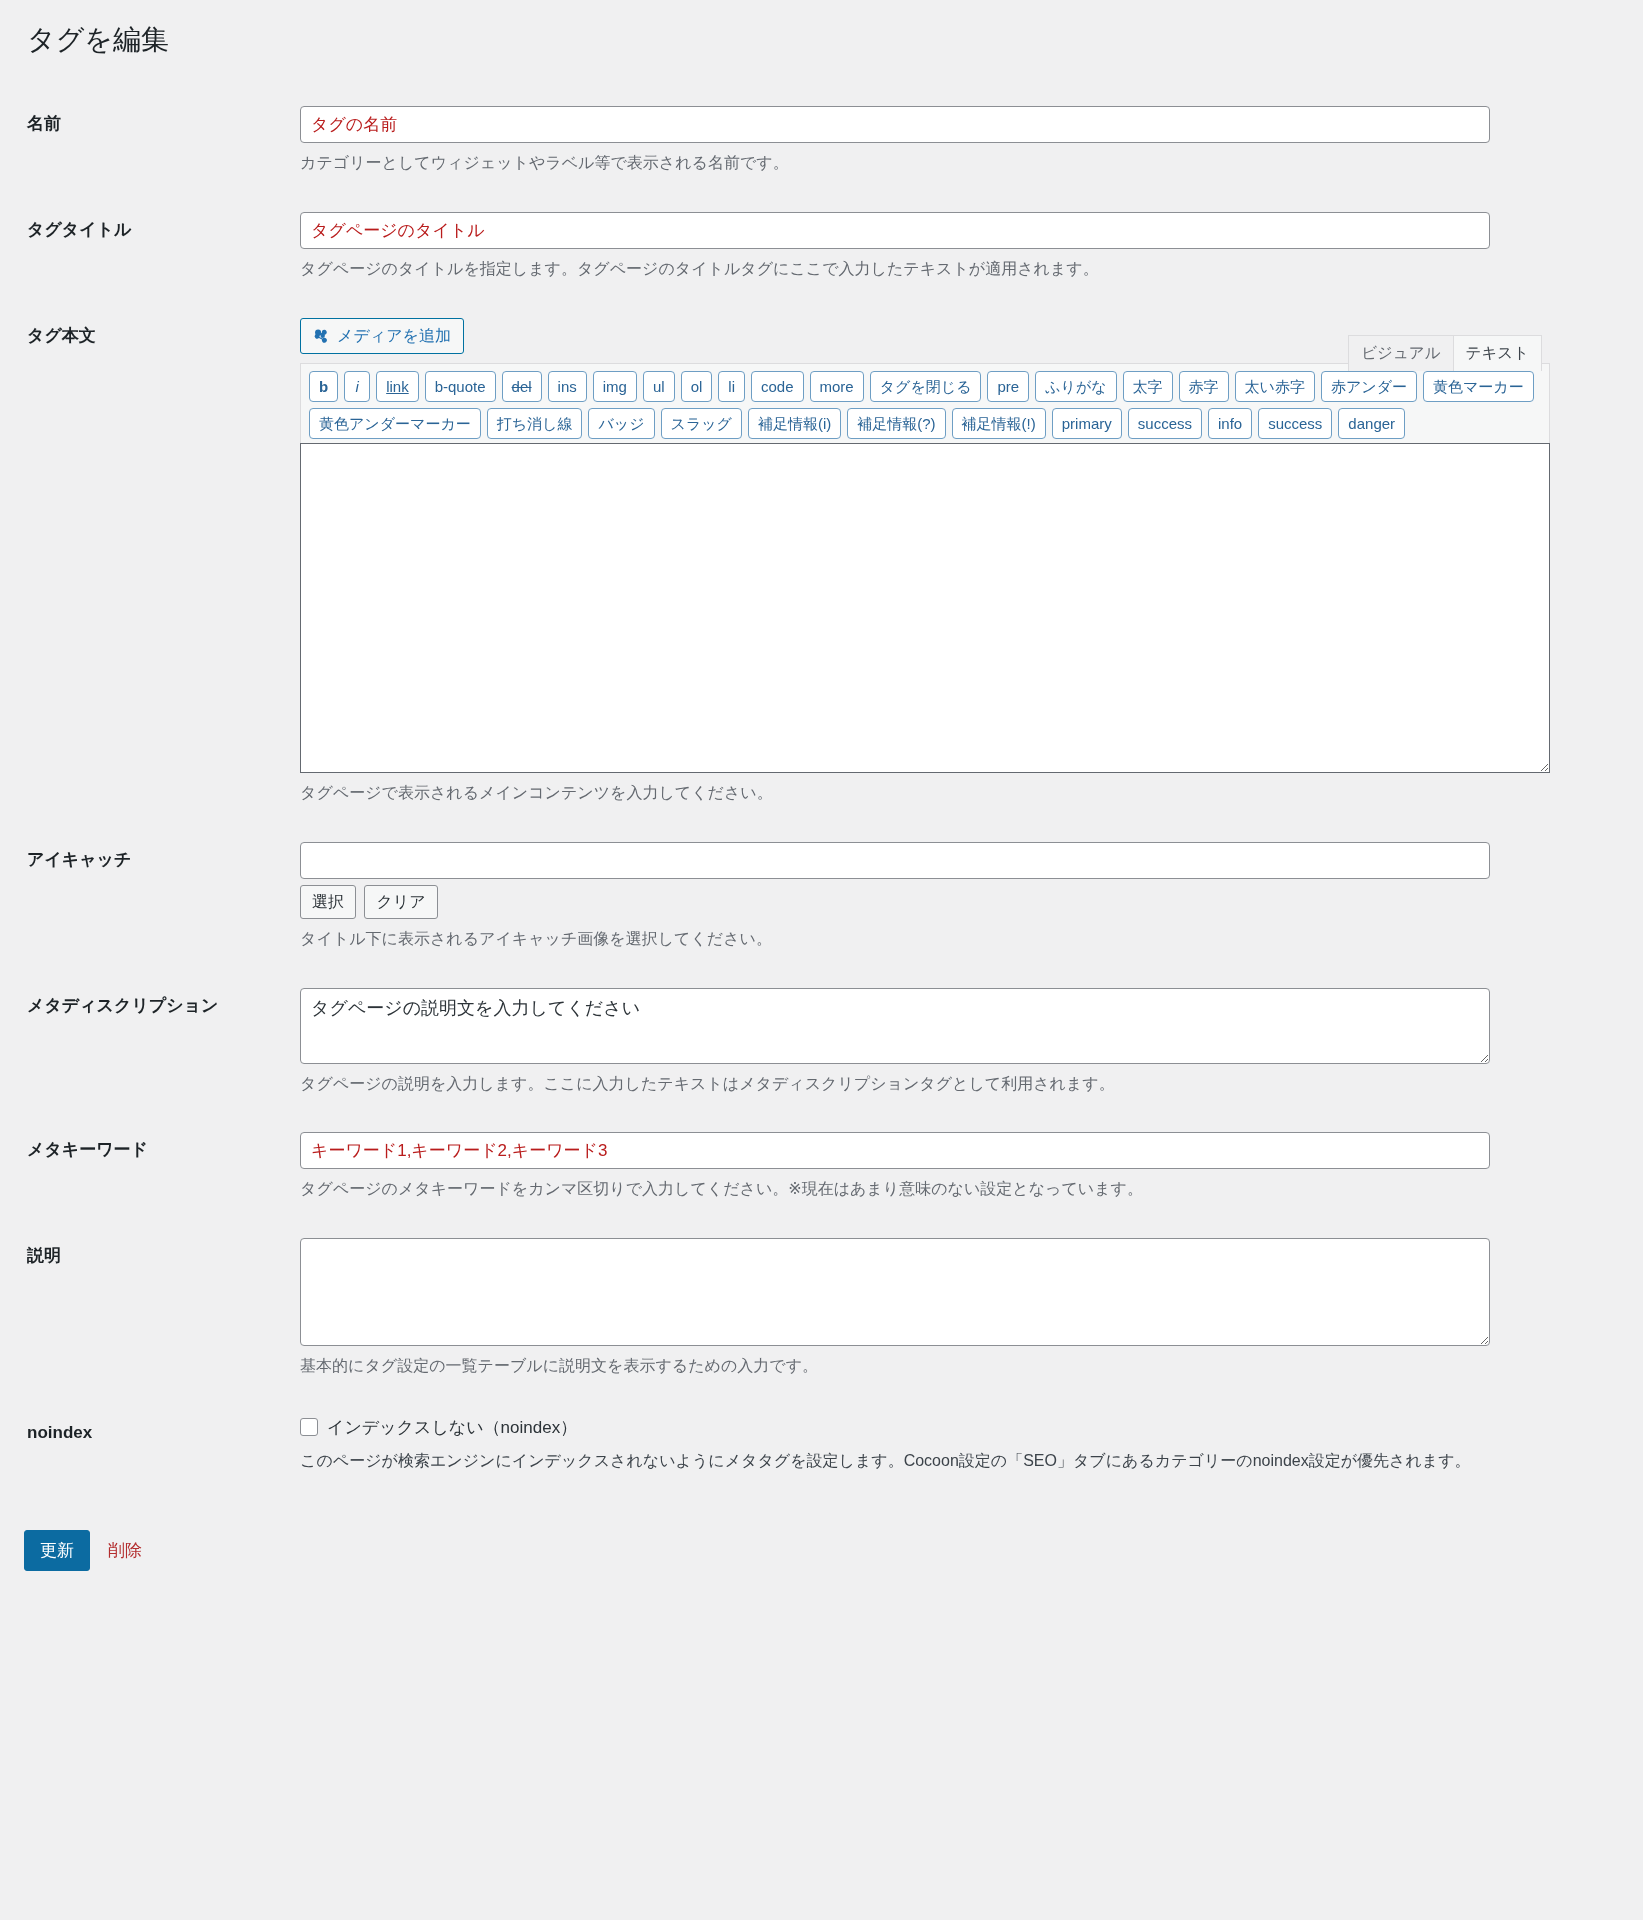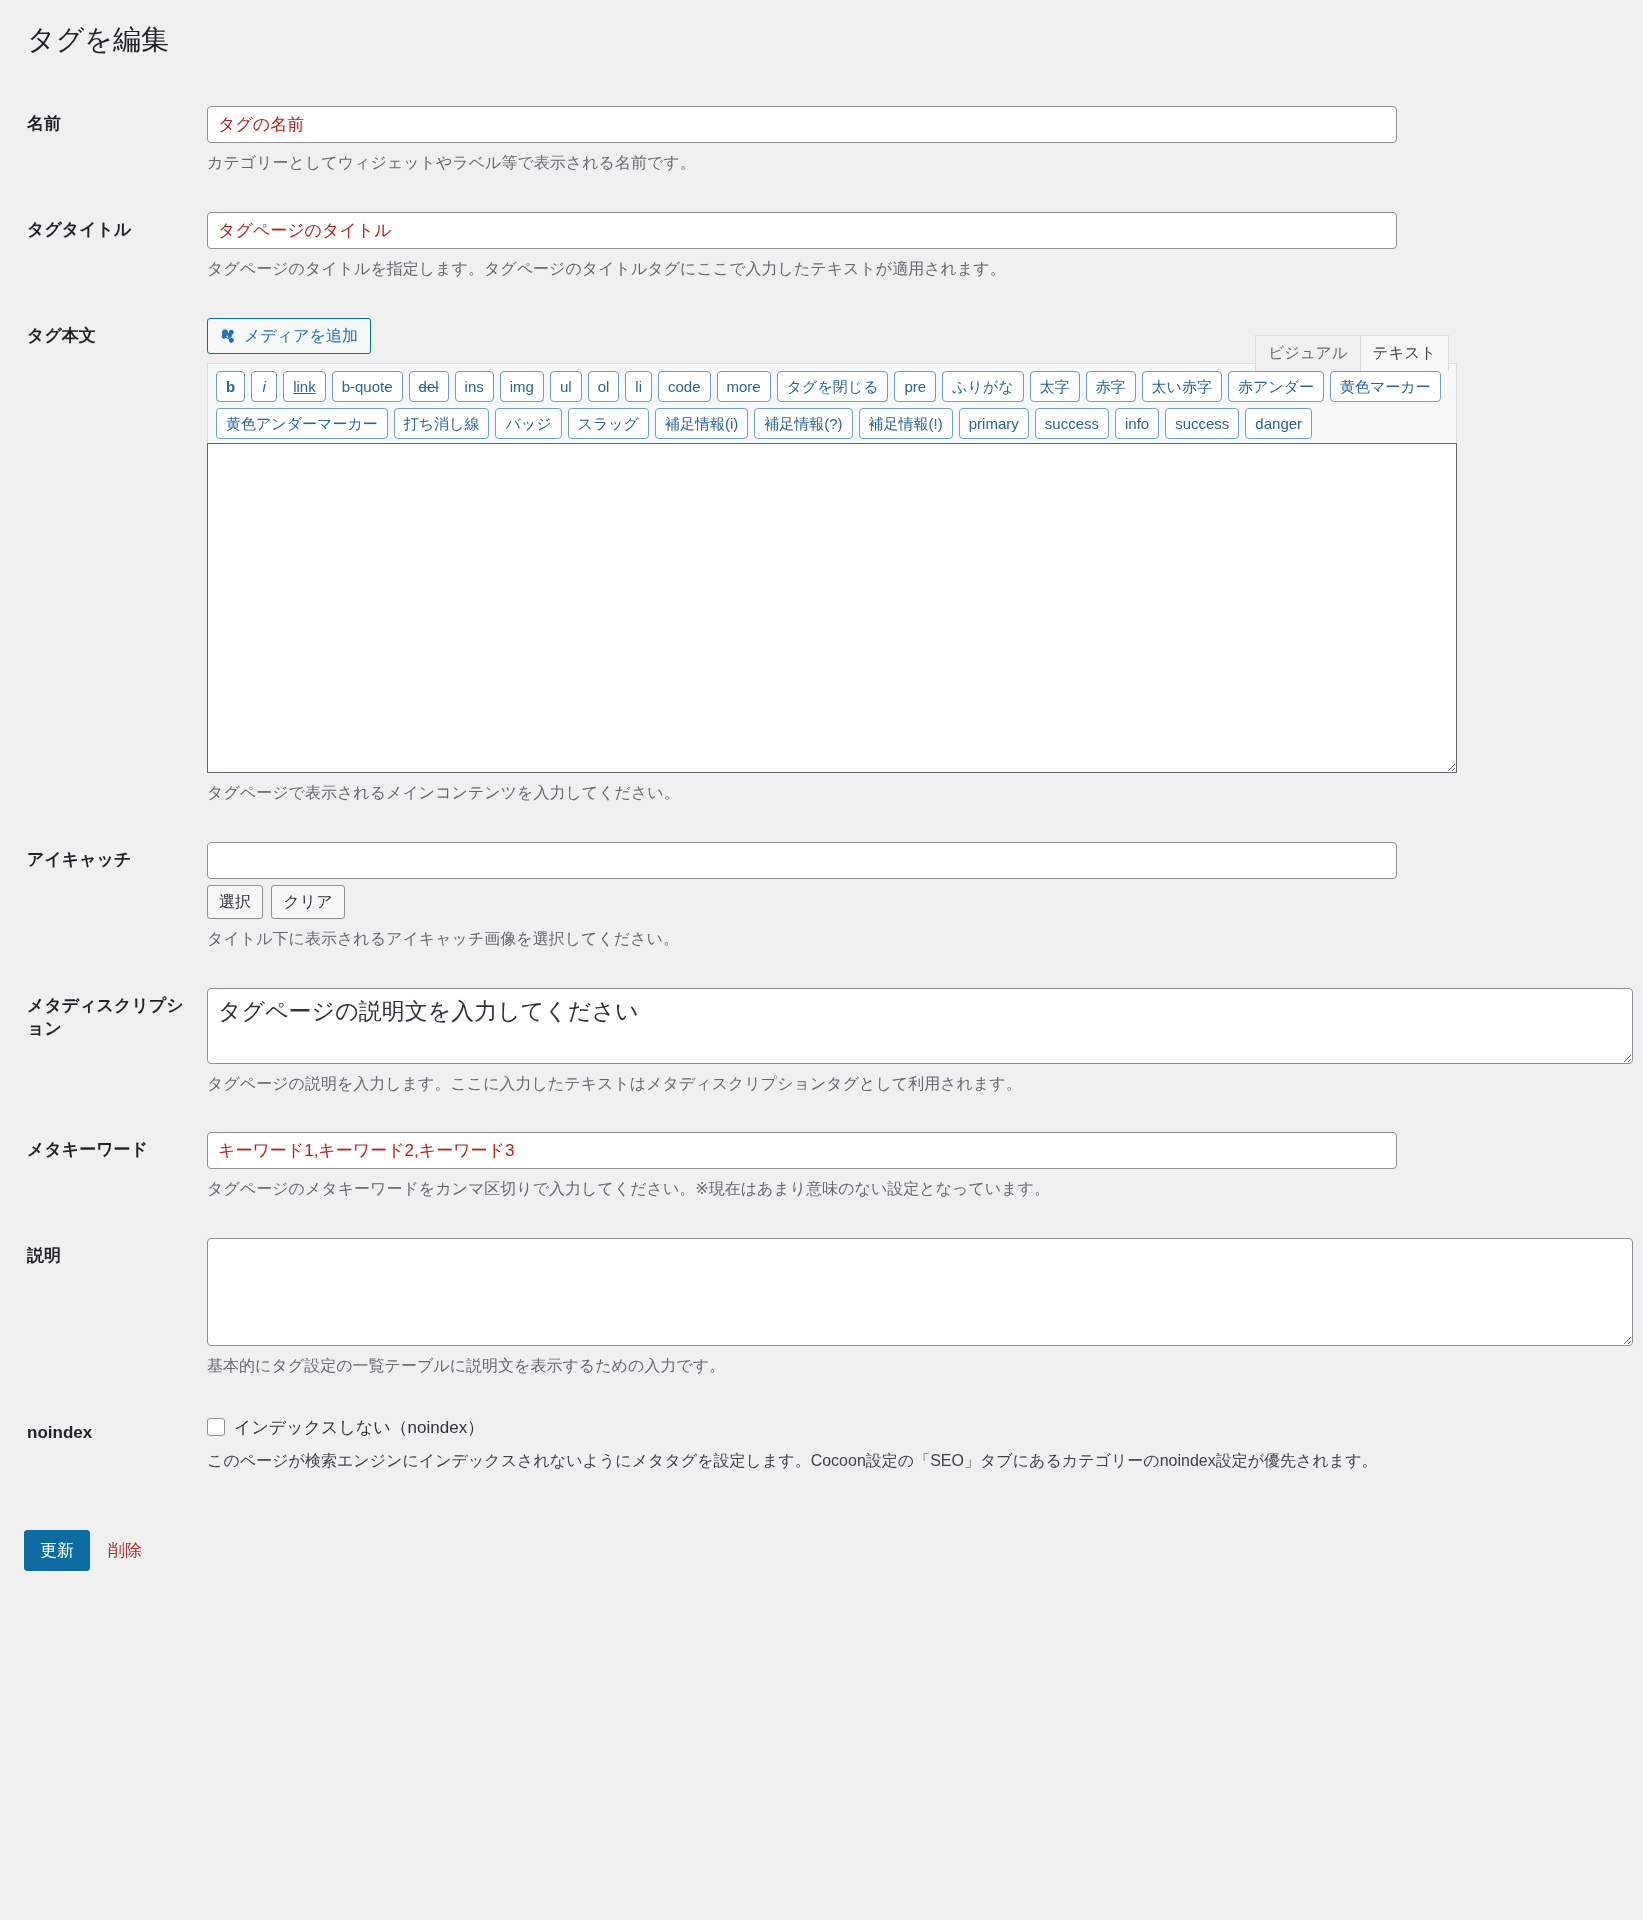--- a/index.html
+++ b/index.html
@@ -177,26 +177,26 @@
     font-size: 16px;
     line-height: 1;
     padding: 8px 11px;
     cursor: pointer;
     font-family: "Liberation Sans", "DejaVu Sans", sans-serif;
     margin-right: 4px;
   }
   .btn-row { margin-top: 6px; }
 
   textarea.ta {
-    width: 1426px;
+    width: 1190px;
     border: 1px solid #8c8f94;
     border-radius: 4px;
     background: #fff;
     font-family: "Liberation Sans", "DejaVu Sans", sans-serif;
-    font-size: 23px;
+    font-size: 18px;
     padding: 7px 10px;
     color: #2c3338;
     display: block;
     resize: vertical;
   }
   textarea.ta-meta { height: 76px; }
   textarea.ta-desc { height: 108px; }
 
   
   .cb-row {

